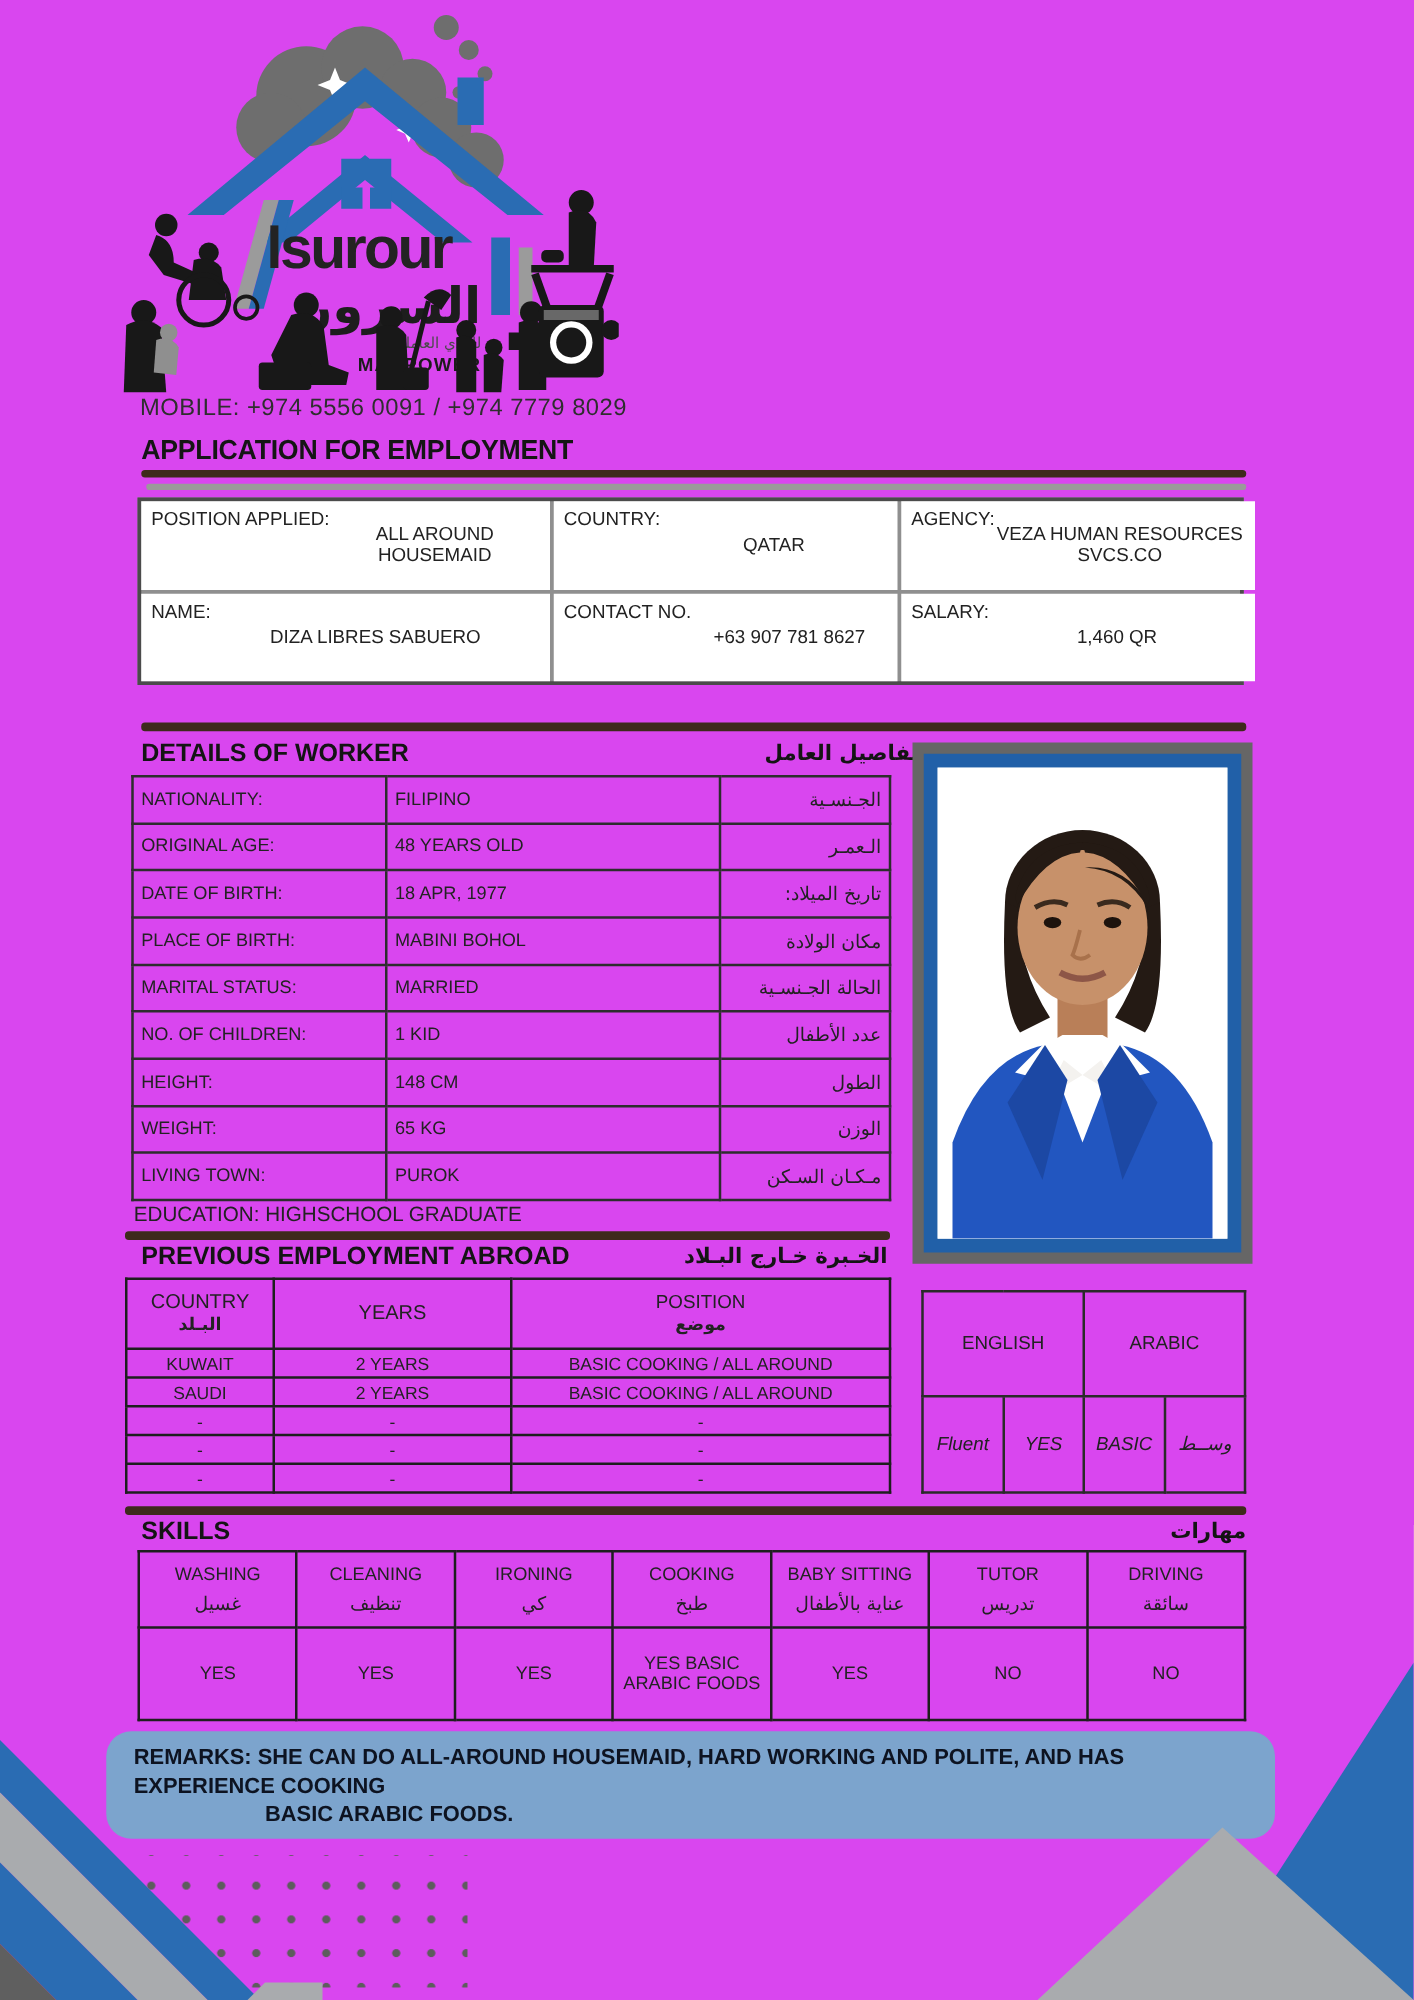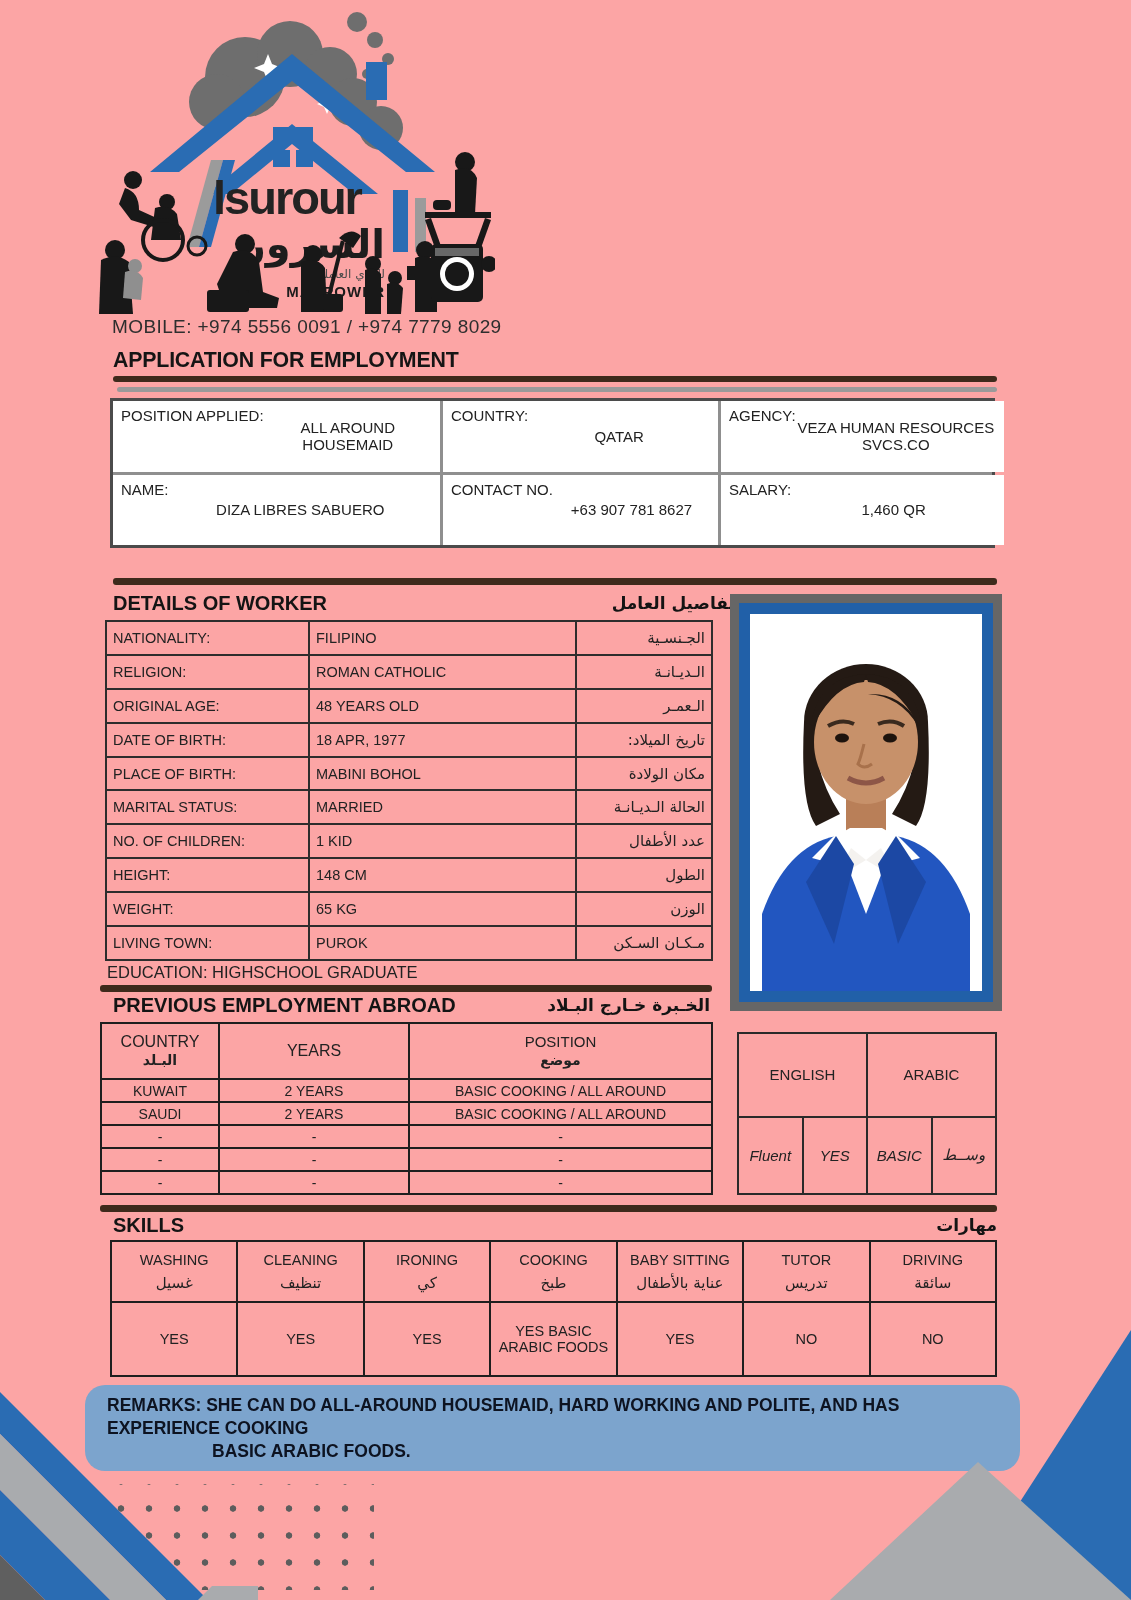--- a/index.html
+++ b/index.html
@@ -1,17 +1,17 @@
 <!DOCTYPE html>
 <html><head>
 <meta charset="utf-8">
 <style>
   * { margin:0; padding:0; box-sizing:border-box; }
   body { background:#e8e8e8; font-family:"Liberation Sans", sans-serif; }
-  .page { position:relative; width:1131px; height:1600px; margin:0 auto; background:#fca5a5; overflow:hidden; }
+  .page { position:relative; width:1131px; height:1600px; margin:0 auto; background:#d946ef; overflow:hidden; }
   .ar { font-family:"DejaVu Sans", sans-serif; direction:rtl; }
 
   
   .logo-block { position:absolute; left:95px; top:2px; width:400px; height:312px; }
   .mobile-line { position:absolute; left:112px; top:316px; font-size:19px; color:#2e2e2e; letter-spacing:0.4px; }
   .app-title { position:absolute; left:113px; top:347px; font-size:22px; font-weight:bold; color:#151515; letter-spacing:-0.2px; transform:scaleX(0.97); transform-origin:left; }
   .rule { position:absolute; border-radius:3px; }
   .rule-brown { background:#3e2a1c; }
   .rule-gray  { background:#9a9a9a; }
 
@@ -225,43 +225,38 @@
   <div class="sec-title-ar ar" style="left:475px; top:593px; width:260px;">تفاصيل العامل</div>
 
   <table class="details-table">
     <tbody>
         <tr>
       <td class="c-label">NATIONALITY:</td>
       <td class="c-value">FILIPINO</td>
       <td class="c-ar ar">الجـنسـية</td>
     </tr>
     <tr>
-      <td class="c-label">RELIGION:</td>
-      <td class="c-value">ROMAN CATHOLIC</td>
-      <td class="c-ar ar">الـديـانـة</td>
-    </tr>
-    <tr>
       <td class="c-label">ORIGINAL AGE:</td>
       <td class="c-value">48 YEARS OLD</td>
       <td class="c-ar ar">الـعمـر</td>
     </tr>
     <tr>
       <td class="c-label">DATE OF BIRTH:</td>
       <td class="c-value">18 APR, 1977</td>
       <td class="c-ar ar">تاريخ الميلاد:</td>
     </tr>
     <tr>
       <td class="c-label">PLACE OF BIRTH:</td>
       <td class="c-value">MABINI BOHOL</td>
       <td class="c-ar ar">مكان الولادة</td>
     </tr>
     <tr>
       <td class="c-label">MARITAL STATUS:</td>
       <td class="c-value">MARRIED</td>
-      <td class="c-ar ar">الحالة الـديـانـة</td>
+      <td class="c-ar ar">الحالة الجـنسـية</td>
     </tr>
     <tr>
       <td class="c-label">NO. OF CHILDREN:</td>
       <td class="c-value">1 KID</td>
       <td class="c-ar ar">عدد الأطفال</td>
     </tr>
     <tr>
       <td class="c-label">HEIGHT:</td>
       <td class="c-value">148 CM</td>
       <td class="c-ar ar">الطول</td>

